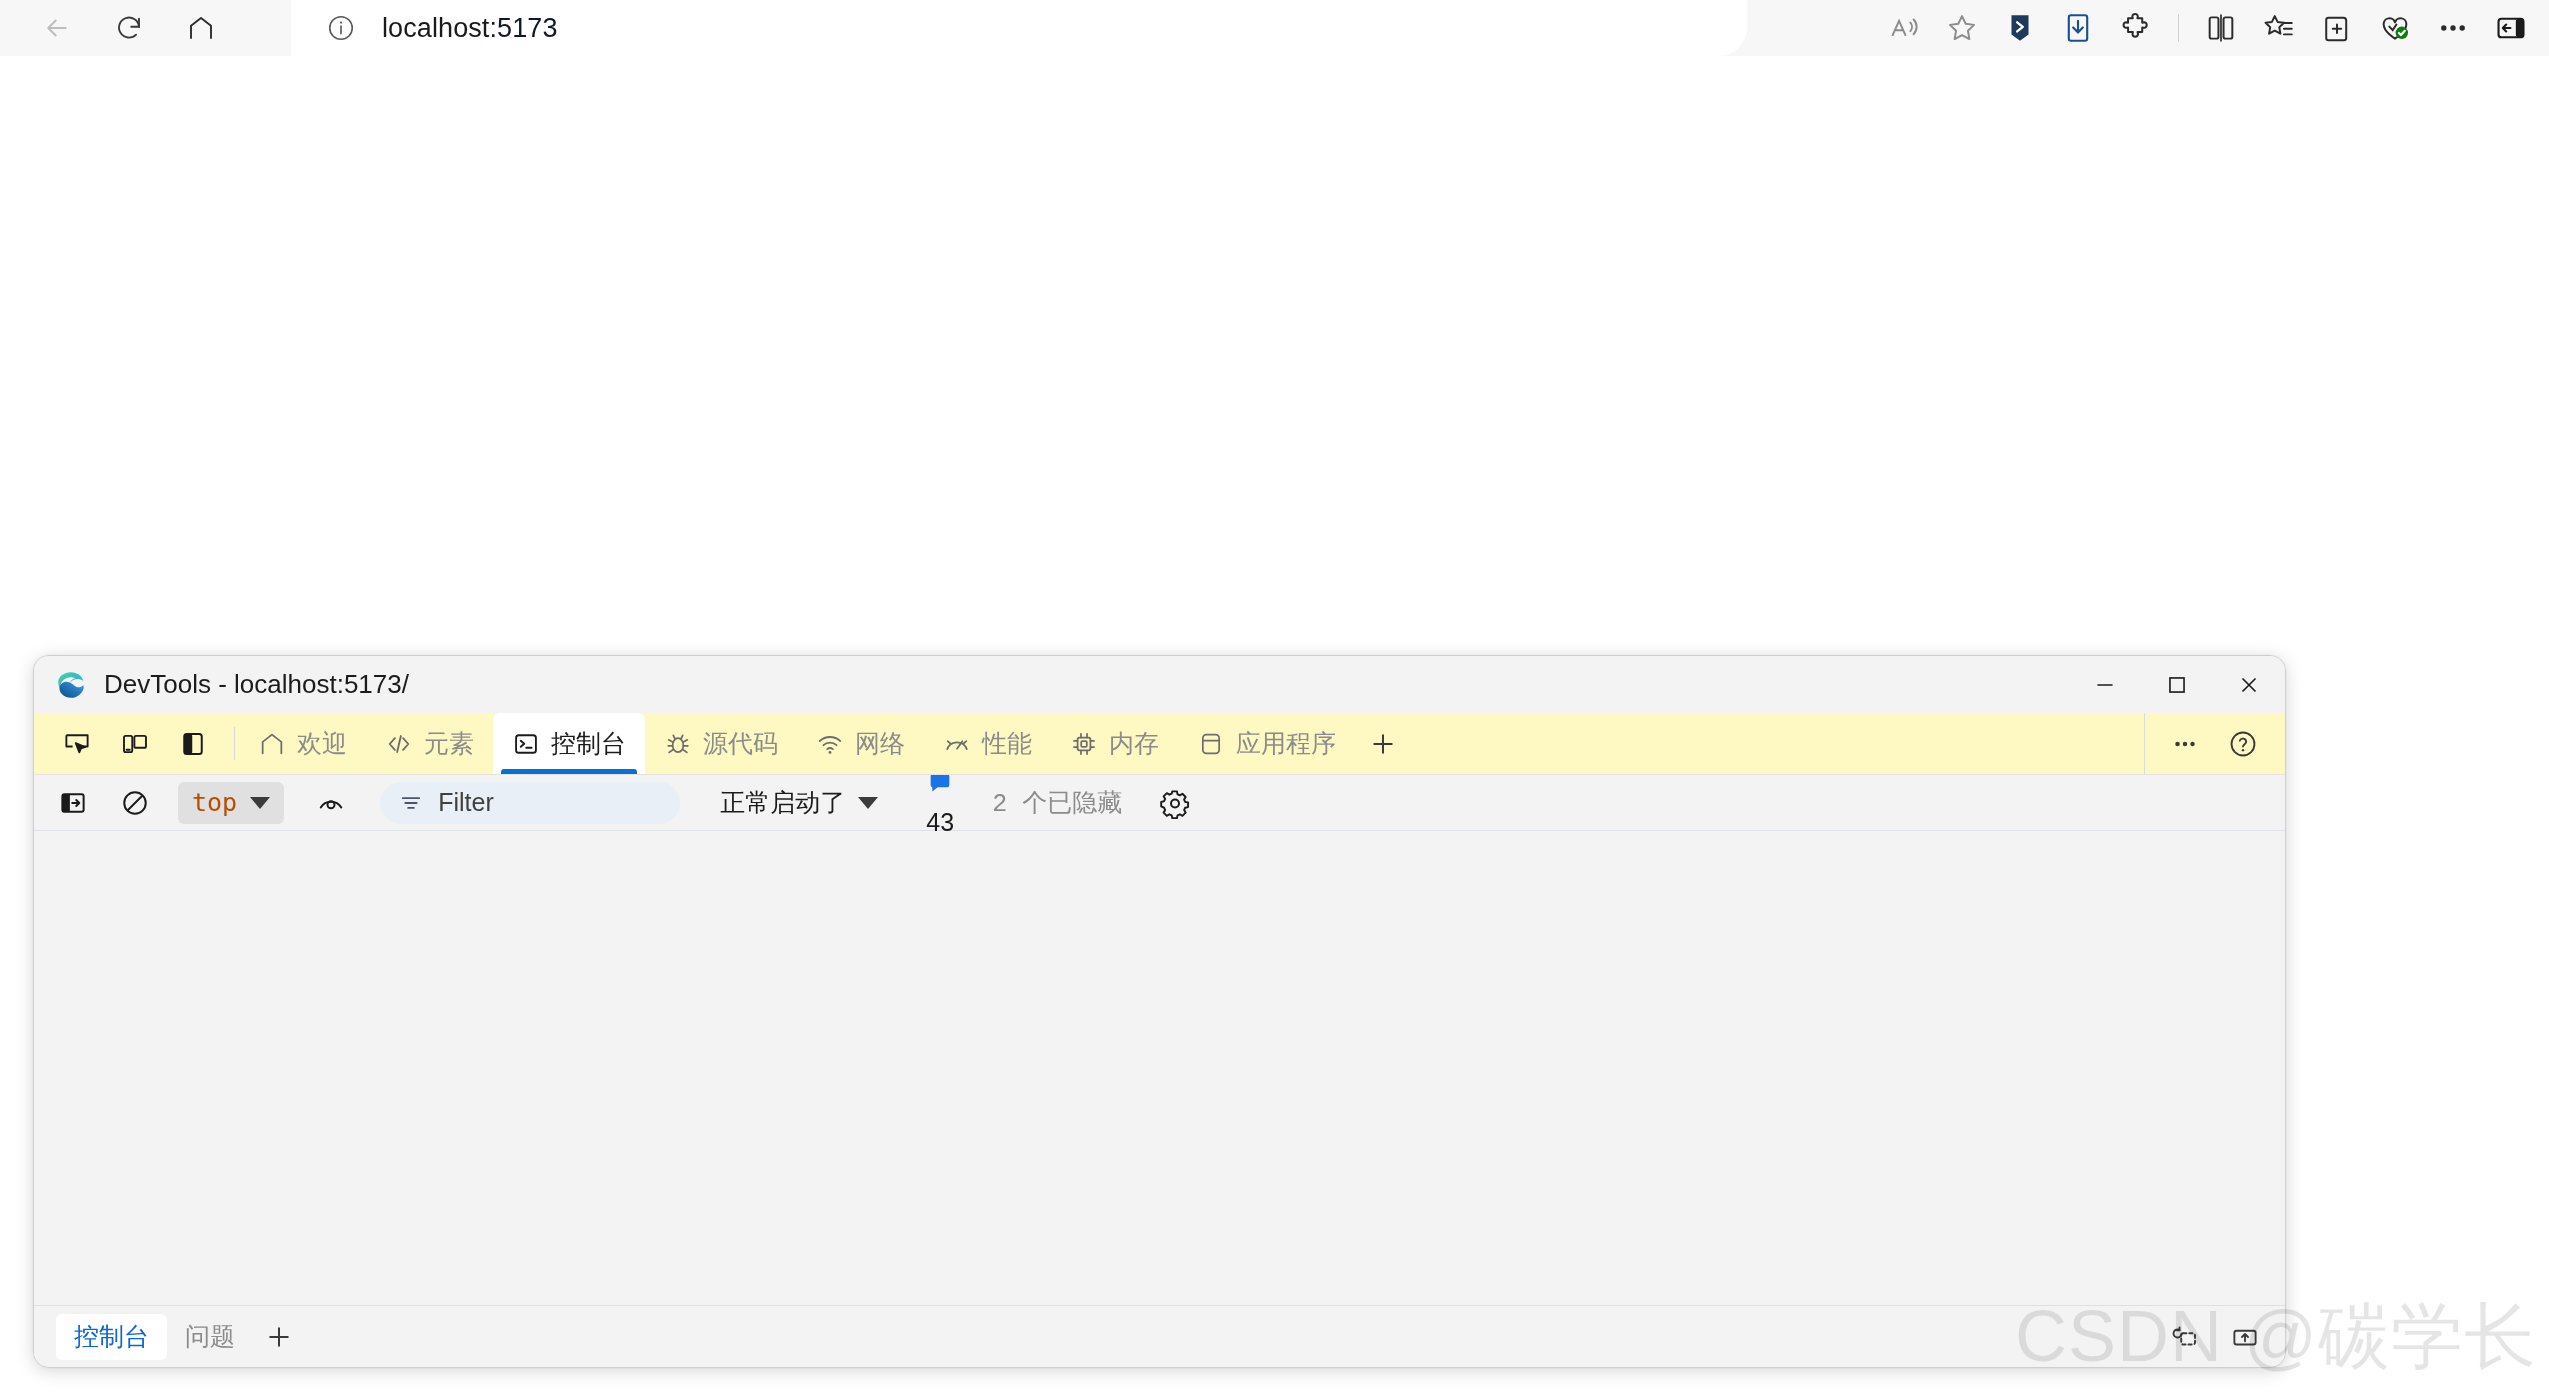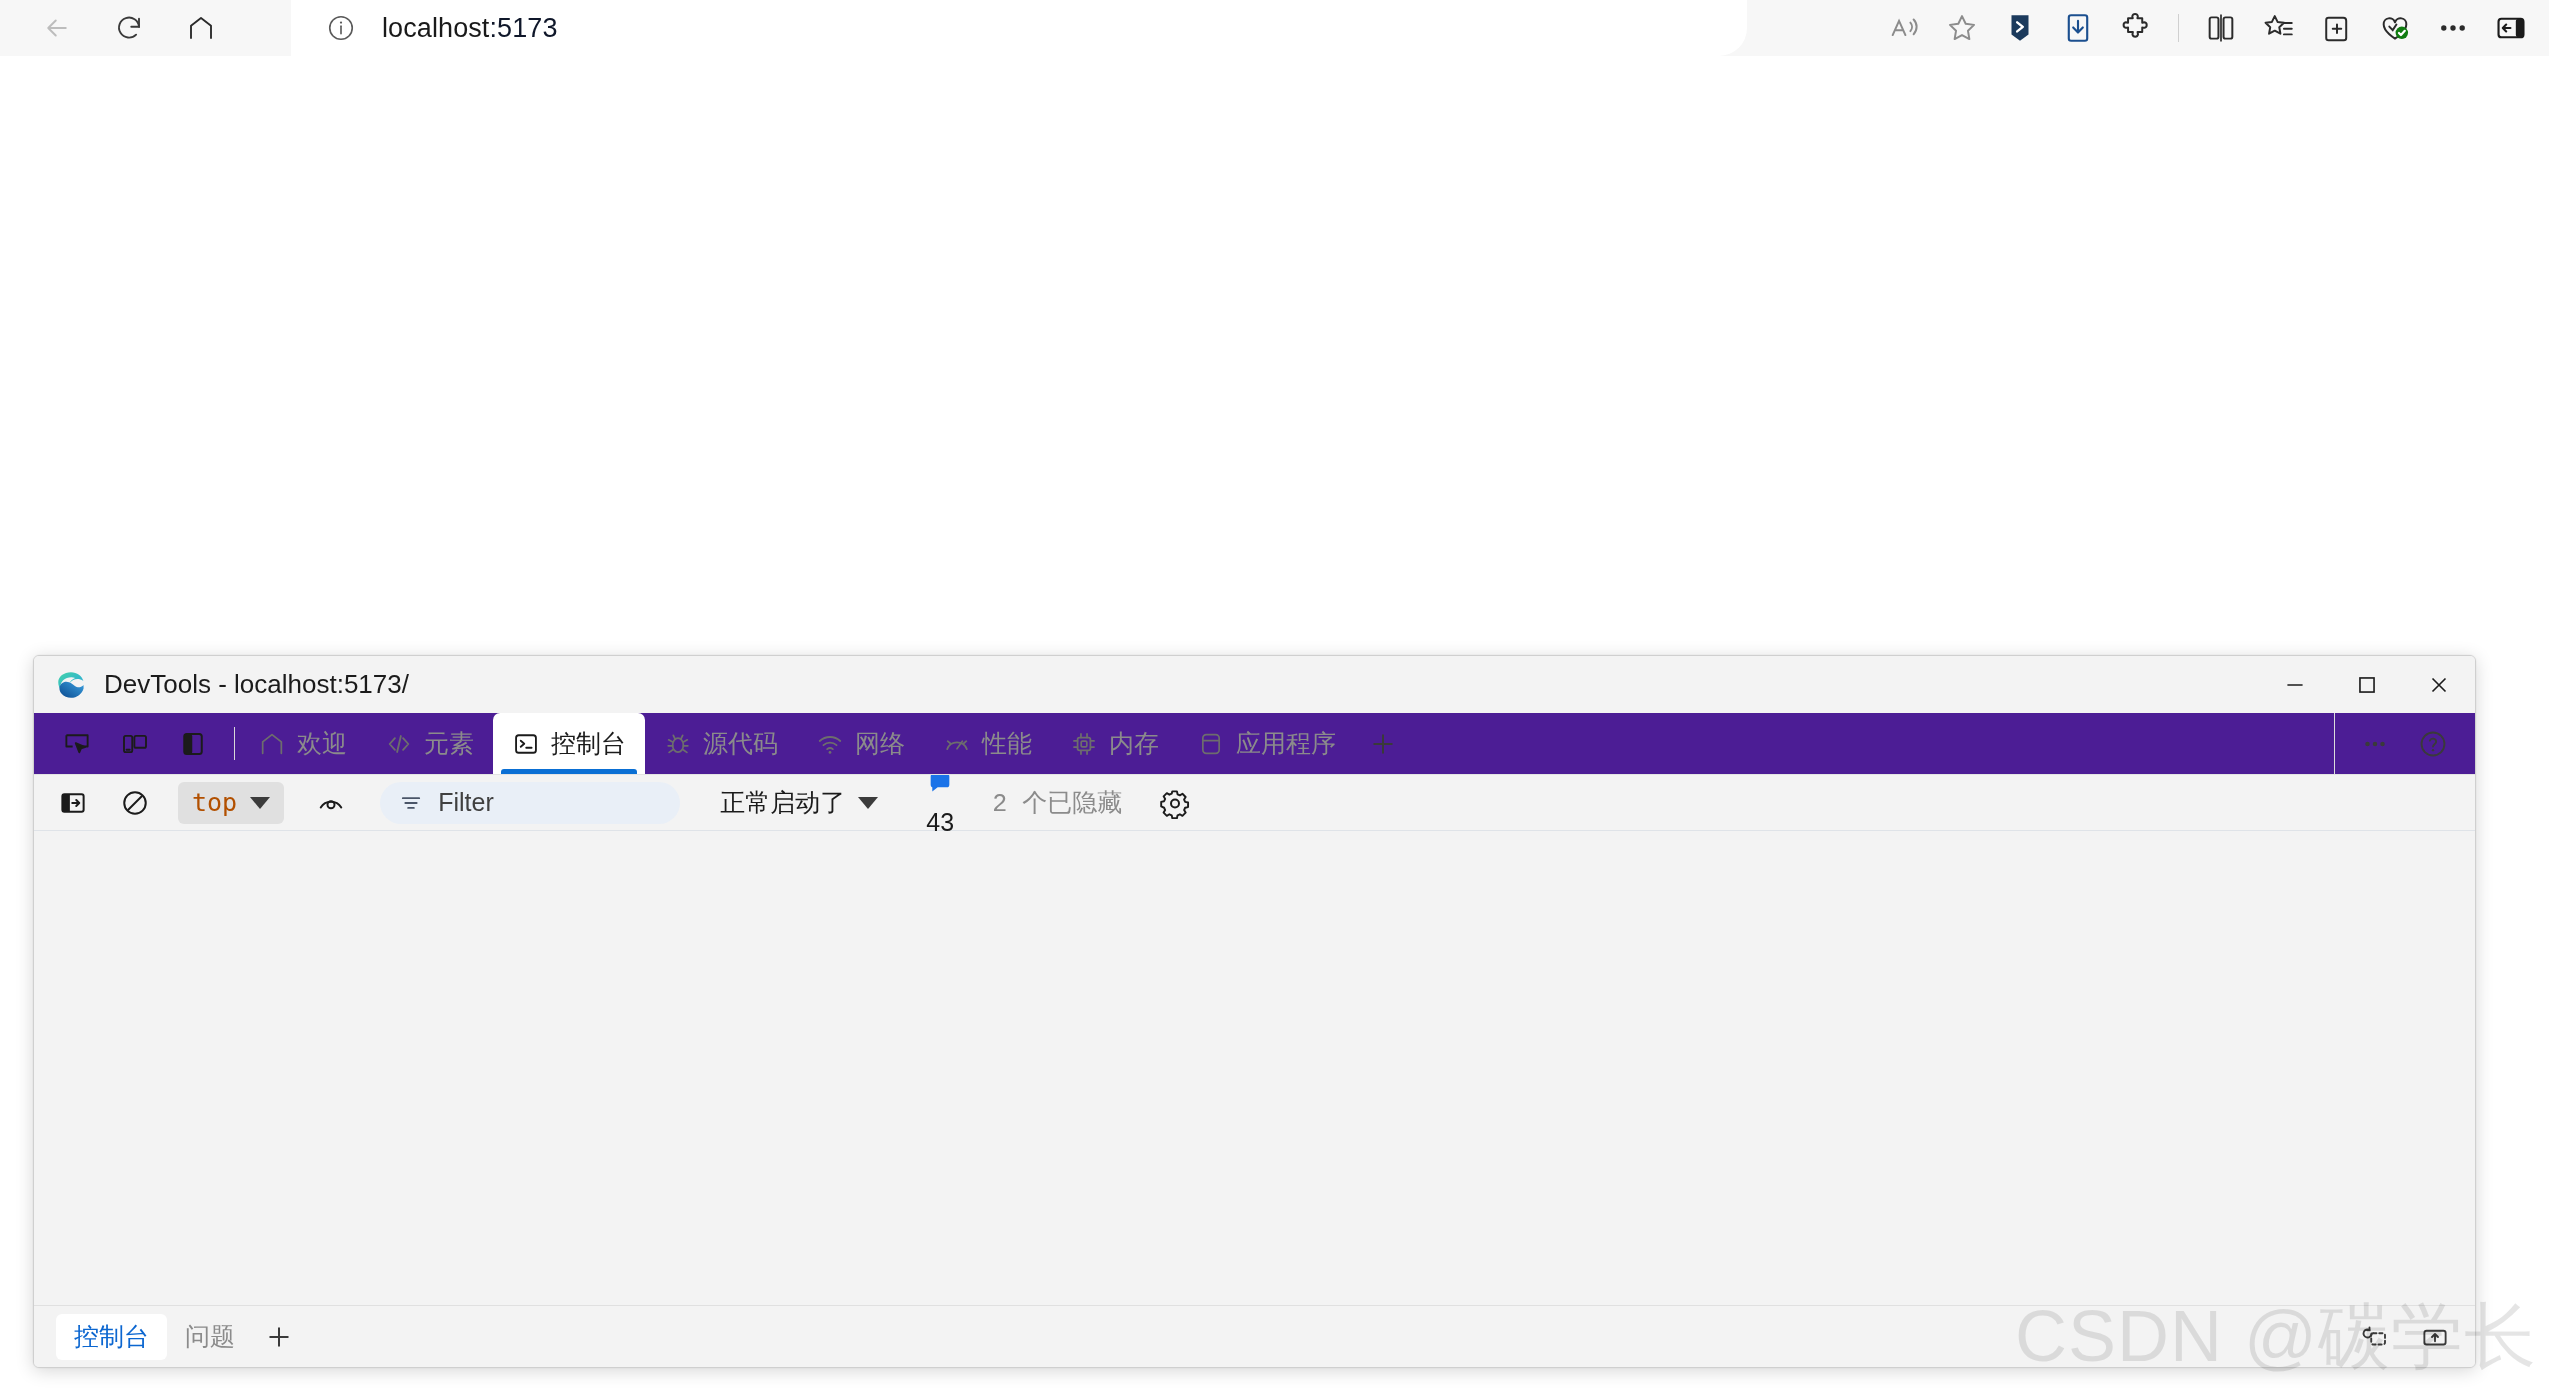--- a/index.html
+++ b/index.html
@@ -67,24 +67,24 @@
   .page-viewport {
     position: absolute; left: 0; top: 56px;
     width: 2549px; height: 1337px;
     background: #ffffff;
   }
 
   
   .devtools-window {
     position: absolute;
     left: 33px; top: 655px;
-    width: 2443px; height: 713px;
+    width: 2253px; height: 713px;
     background: #f3f3f3;
     border: 1px solid #cfcfcf;
-    border-radius: 6px;
+    border-radius: 16px;
     box-shadow: 0 3px 18px rgba(0,0,0,0.16), 0 0 0 1px rgba(0,0,0,0.02);
     overflow: hidden;
     text-align: right;
   }
 
   .dt-titlebar {
     height: 57px;
     background: #f3f3f3;
     display: flex; align-items: center;
     position: relative;
@@ -100,21 +100,21 @@
     height: 57px; display: flex;
   }
   .wc {
     width: 72px; height: 57px;
     display: flex; align-items: center; justify-content: center;
   }
 
   
   .dt-tabstrip {
     height: 62px;
-    background: #4c1d95;
+    background: #fef9c3;
     display: flex; align-items: stretch;
     position: relative;
     border-bottom: 1px solid #e3e3e3;
   }
   .dt-quickicons {
     display: flex; align-items: center; gap: 12px;
     padding: 0 14px 0 20px;
   }
   .qi {
     width: 46px; height: 46px;

